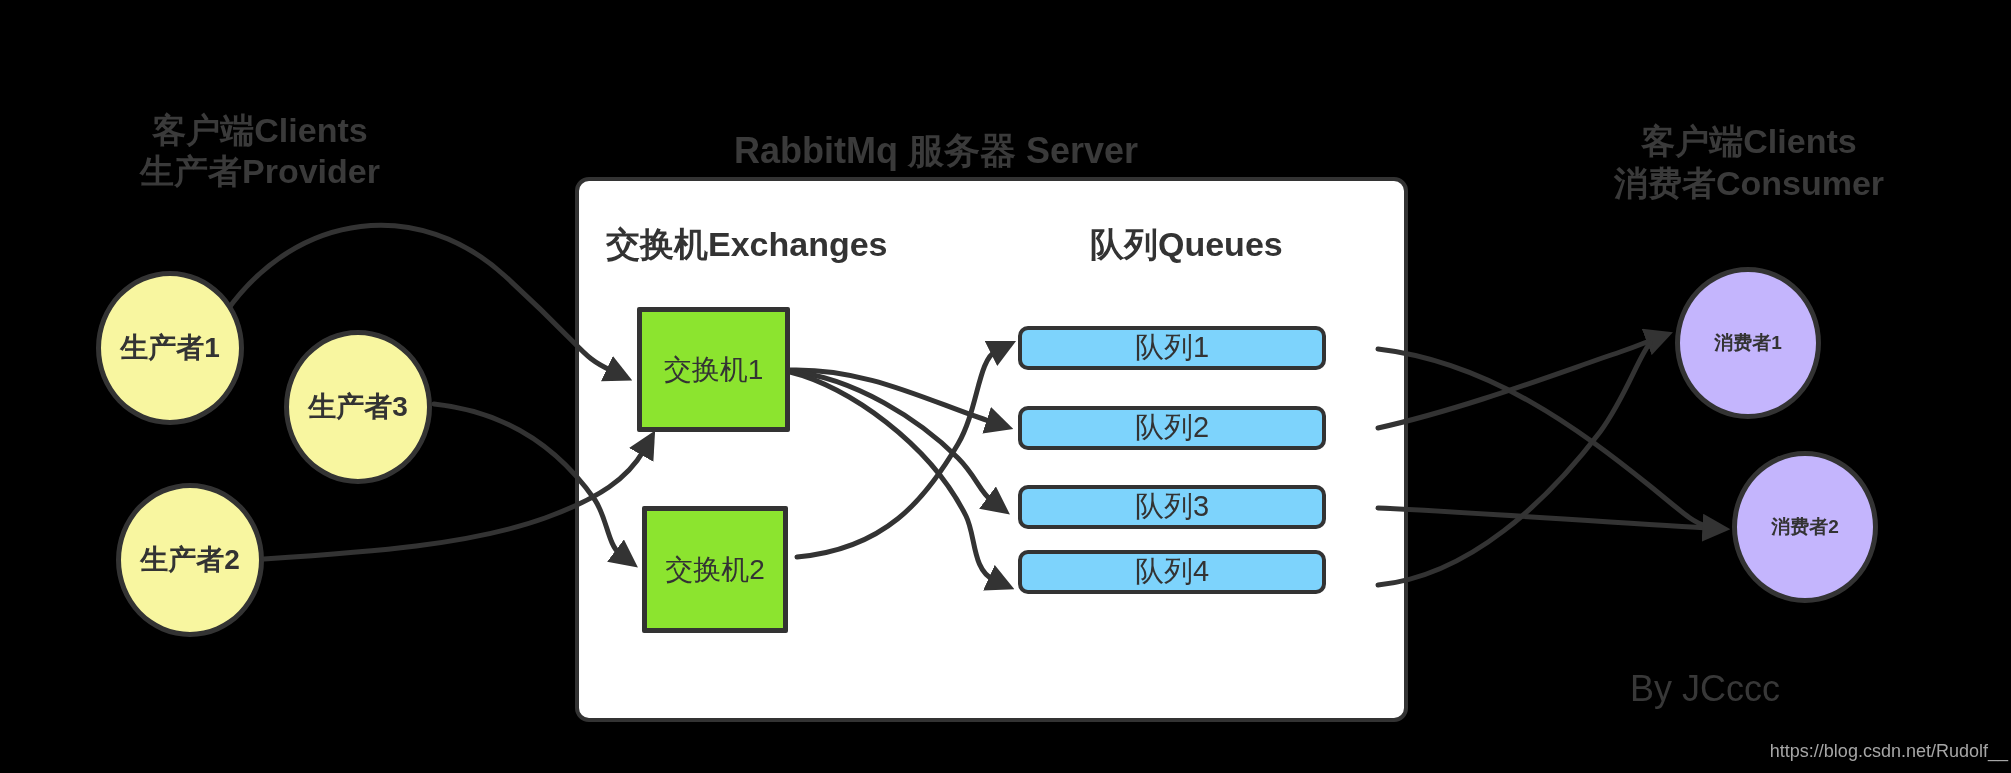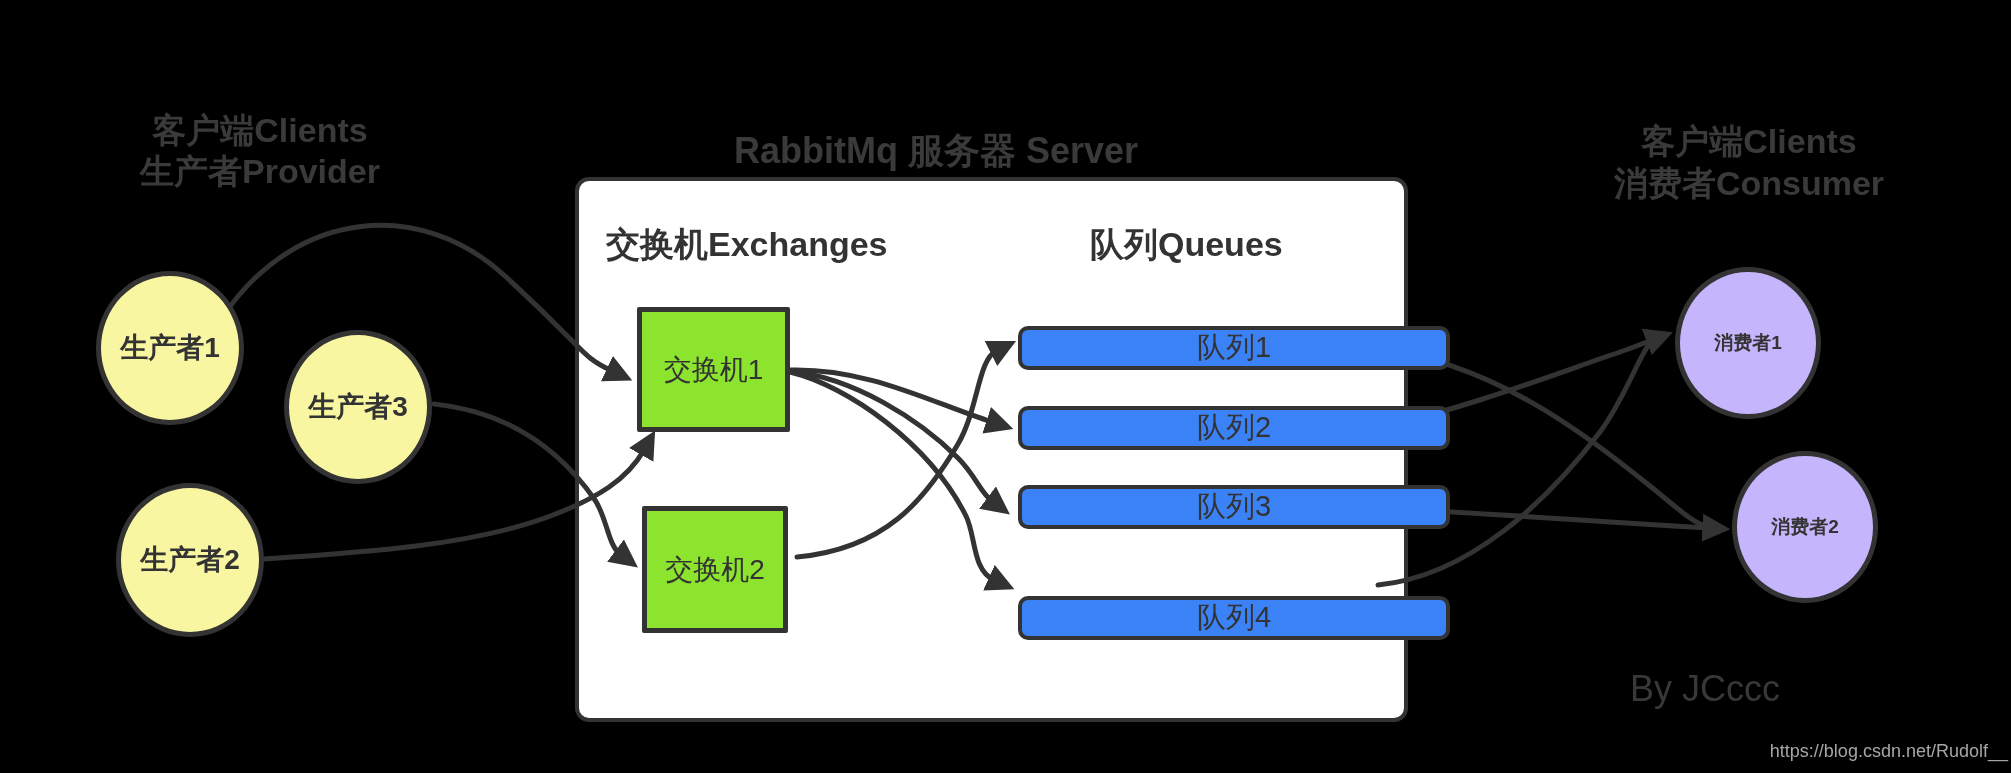--- a/index.html
+++ b/index.html
@@ -25,22 +25,22 @@
   }
   .producer{
     width:148px;height:154px;border:5px solid #333;border-radius:50%;
     background:#f8f6a0;font-size:28px;font-weight:bold;
   }
   .exchange{
     border:5px solid #333;background:#8ce42f;font-size:28px;font-weight:normal;
     border-radius:2px;
   }
   .queue{
-    left:1018px;width:432px;height:44px;border:4px solid #333;border-radius:10px;
-    background:#3b82f6;font-size:29px;font-weight:normal;
+    left:1018px;width:308px;height:44px;border:4px solid #333;border-radius:10px;
+    background:#7dd3fc;font-size:29px;font-weight:normal;
   }
   .consumer{
     width:146px;height:152px;border:5px solid #333;border-radius:50%;
     background:#c4b5fd;font-size:19px;font-weight:bold;
   }
   .watermark-author{position:absolute;left:1630px;top:668px;font-size:36px;color:#383838;}
   .watermark-url{position:absolute;right:3px;top:741px;font-size:18px;color:#a6a6a6;}
 </style>
 </head>
 <body>
@@ -101,21 +101,21 @@
 
   <div class="node queue" style="top:326px;">
     <span>队列1</span>
   </div>
   <div class="node queue" style="top:406px;">
     <span>队列2</span>
   </div>
   <div class="node queue" style="top:485px;">
     <span>队列3</span>
   </div>
-  <div class="node queue" style="top:596px;">
+  <div class="node queue" style="top:550px;">
     <span>队列4</span>
   </div>
 
   <div class="node consumer" style="left:1675px;top:267px;">
     <span>消费者1</span>
   </div>
   <div class="node consumer" style="left:1732px;top:451px;align-items:center;">
     <span>消费者2</span>
   </div>
 

